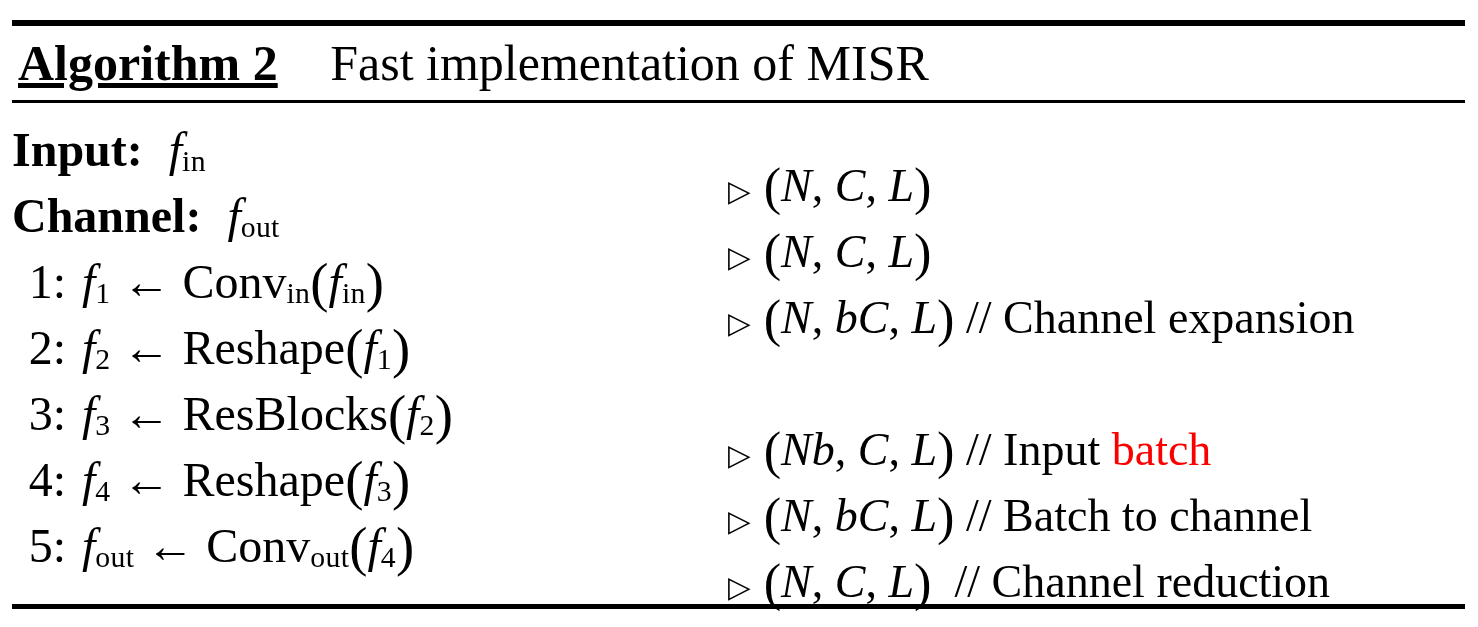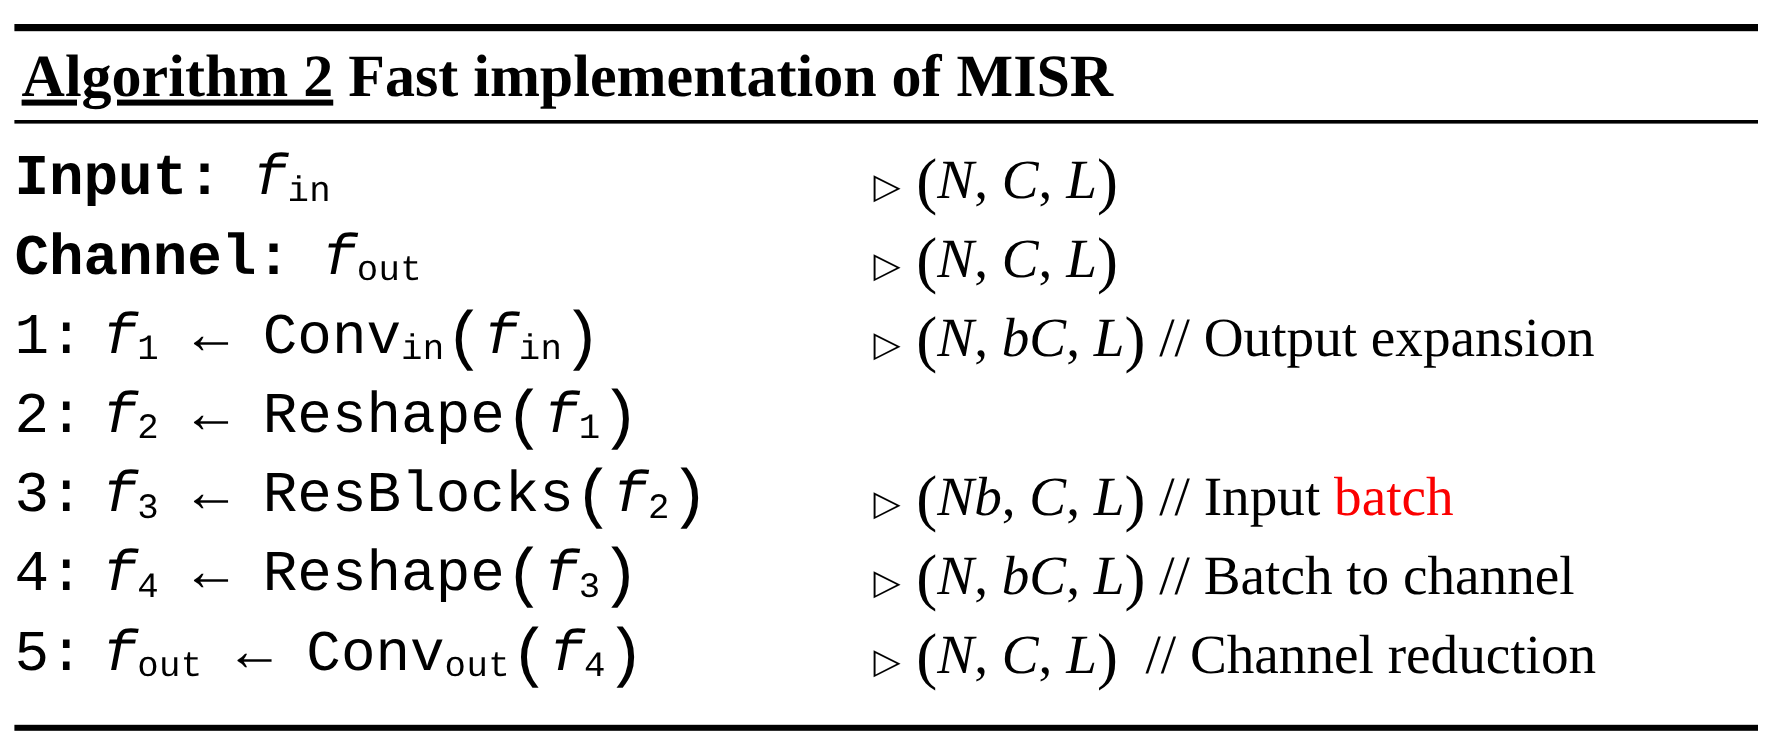--- a/index.html
+++ b/index.html
@@ -8,26 +8,26 @@
   body { font-family:"Liberation Serif","DejaVu Serif",serif; color:var(--ink); }
 
   .algo { padding:20px 13px 0 12px; }
   .rule { background:var(--ink); }
   .rule-top    { height:6px; }
   .rule-mid    { height:3px; }
   .rule-bottom { height:5px; }
 
   .title-row { font-size:50px; line-height:74px; white-space:nowrap; padding-left:6px; }
   .title-label { font-weight:bold;text-decoration:underline; }
-  .title-text  { font-weight:bold; }
+  .title-text  { font-weight:normal;margin-left:40px; }
 
   .body { padding:14px 0 25px 0; }
   .row { display:flex; height:66px; line-height:66px; font-size:48px; }
-  .cell-code { flex:0 0 716px; white-space:nowrap; overflow:visible;font-family:Liberation Mono, monospace; }
-  .cell-comment { flex:1 1 auto; white-space:nowrap; font-size:46px; }
+  .cell-code { flex:0 0 716px; white-space:nowrap; overflow:visible; }
+  .cell-comment { flex:1 1 auto; white-space:nowrap; font-size:46px;margin-top:36px; }
 
   .kw  { font-weight:bold; margin-right:26px; }
   .num { display:inline-block; min-width:54px; text-align:right; margin-right:16px; }
 
   .tri { font-family:"DejaVu Sans",sans-serif; font-size:0.64em; margin-right:13px; }
 
   .seg-r   { font-style:normal; }
   .seg-i   { font-style:italic; }
   .seg-sub { font-size:0.62em; vertical-align:-0.18em; letter-spacing:0.01em; }
   .seg-p   { font-size:1.14em; vertical-align:-0.06em; }
@@ -64,21 +64,21 @@
       <div class="cell-comment">
         <span class="tri">▷</span><span><span class="seg-p">(</span><span class="seg-i">N</span><span class="seg-r">, </span><span class="seg-i">C</span><span class="seg-r">, </span><span class="seg-i">L</span><span class="seg-p">)</span></span>
       </div>
     </div>
 
     <div class="row">
       <div class="cell-code">
         <span class="num">1:</span><span><span class="seg-i">f</span><span class="seg-sub">1</span><span class="seg-r"> ← </span><span class="seg-r">Conv</span><span class="seg-sub">in</span><span class="seg-p">(</span><span class="seg-i">f</span><span class="seg-sub">in</span><span class="seg-p">)</span></span>
       </div>
       <div class="cell-comment">
-        <span class="tri">▷</span><span><span class="seg-p">(</span><span class="seg-i">N</span><span class="seg-r">, </span><span class="seg-i">bC</span><span class="seg-r">, </span><span class="seg-i">L</span><span class="seg-p">)</span><span class="seg-r"> // Output expansion</span></span>
+        <span class="tri">▷</span><span><span class="seg-p">(</span><span class="seg-i">N</span><span class="seg-r">, </span><span class="seg-i">bC</span><span class="seg-r">, </span><span class="seg-i">L</span><span class="seg-p">)</span><span class="seg-r"> // Channel expansion</span></span>
       </div>
     </div>
 
     <div class="row">
       <div class="cell-code">
         <span class="num">2:</span><span><span class="seg-i">f</span><span class="seg-sub">2</span><span class="seg-r"> ← </span><span class="seg-r">Reshape</span><span class="seg-p">(</span><span class="seg-i">f</span><span class="seg-sub">1</span><span class="seg-p">)</span></span>
       </div>
     </div>
 
     <div class="row">

